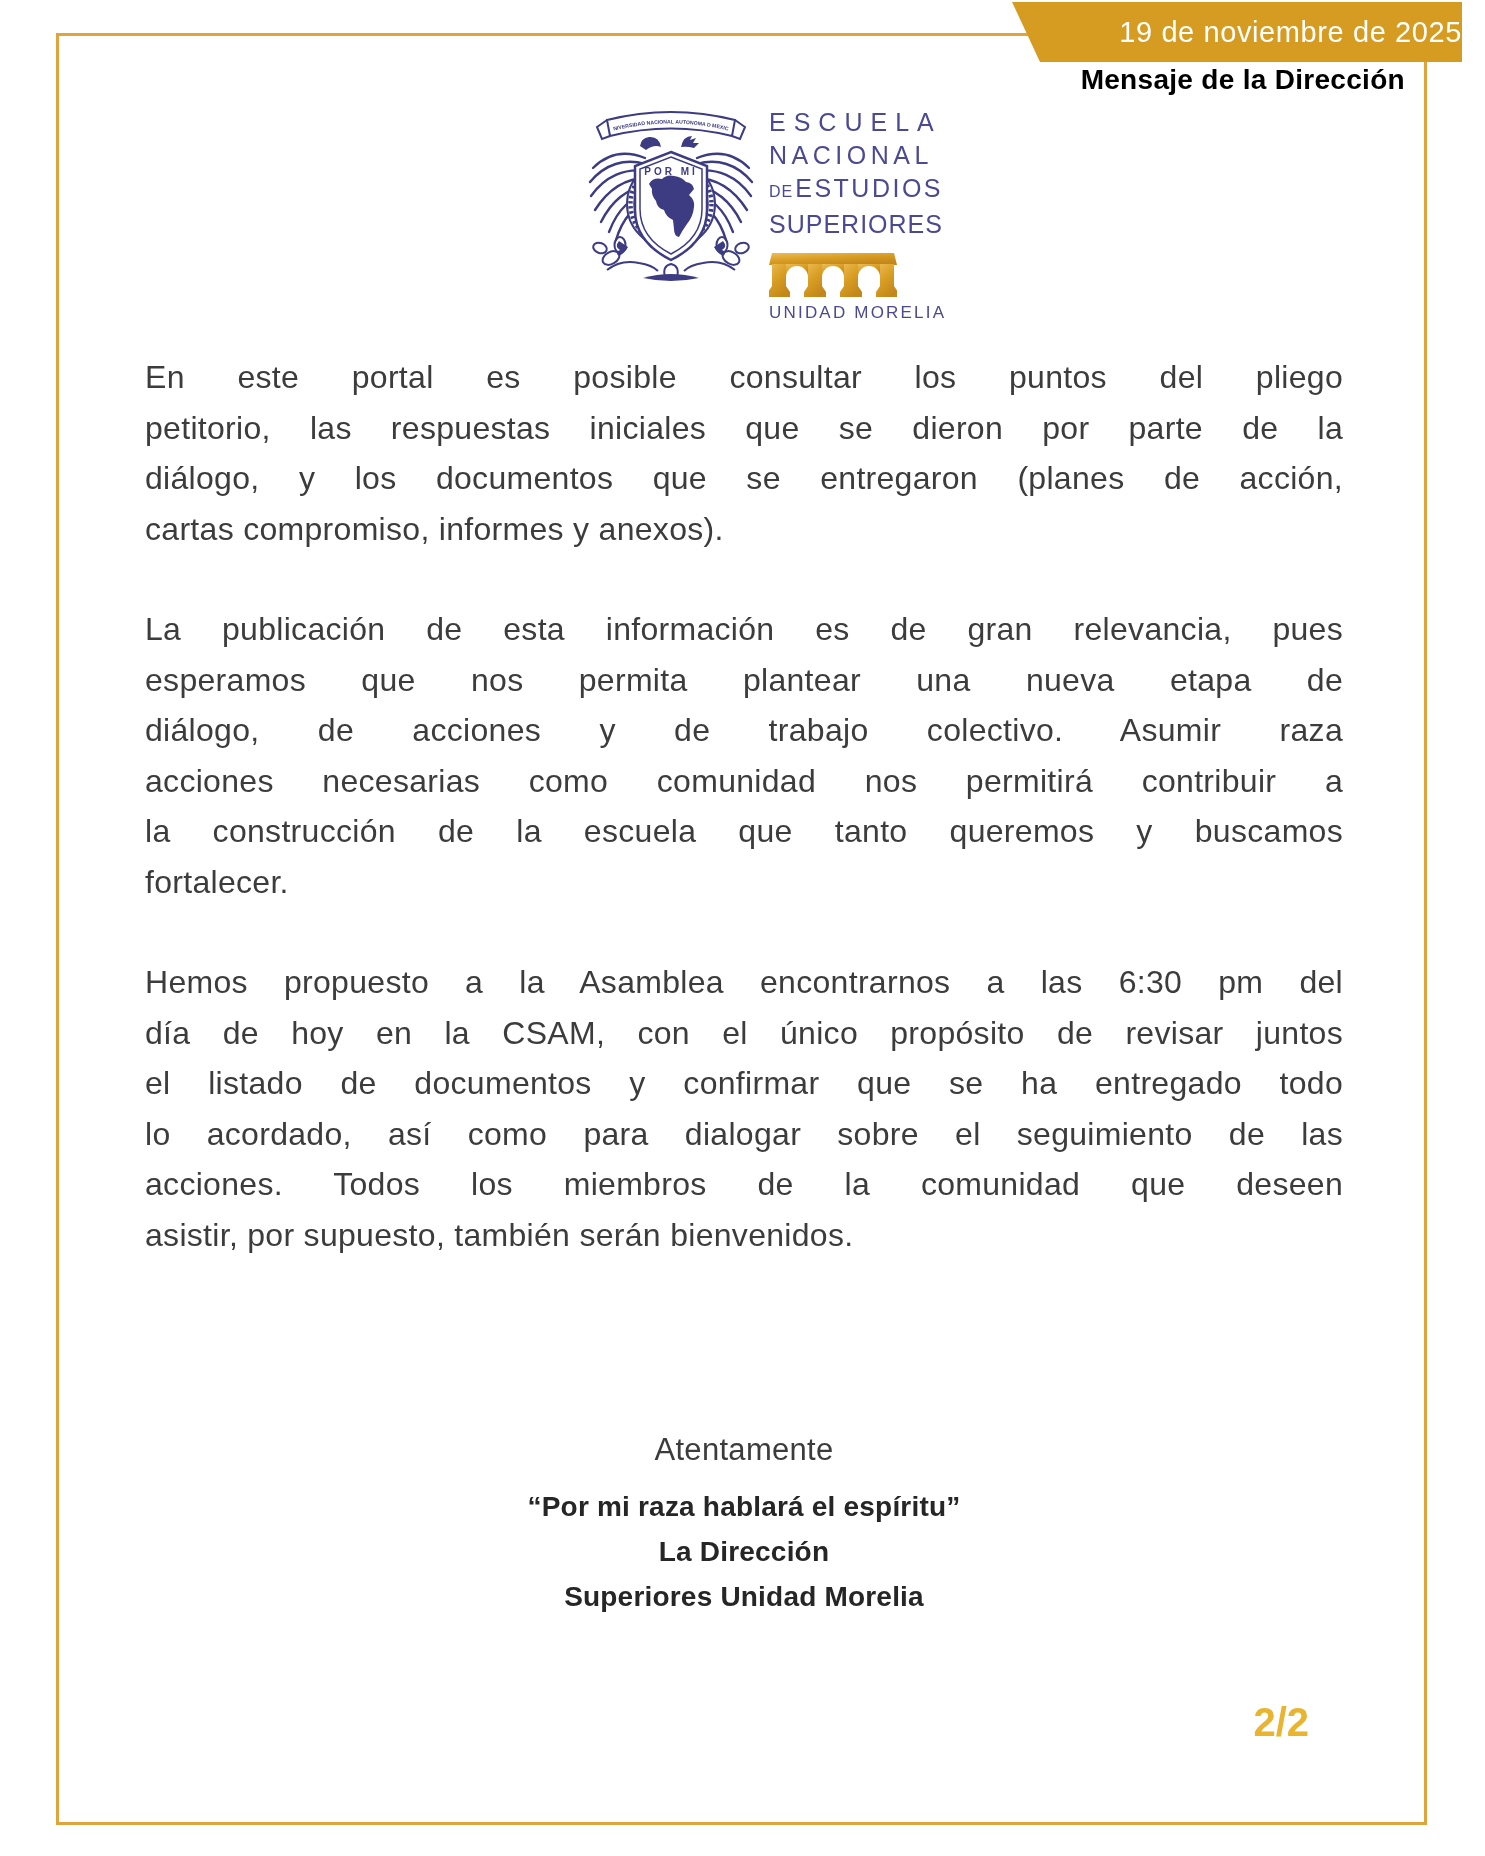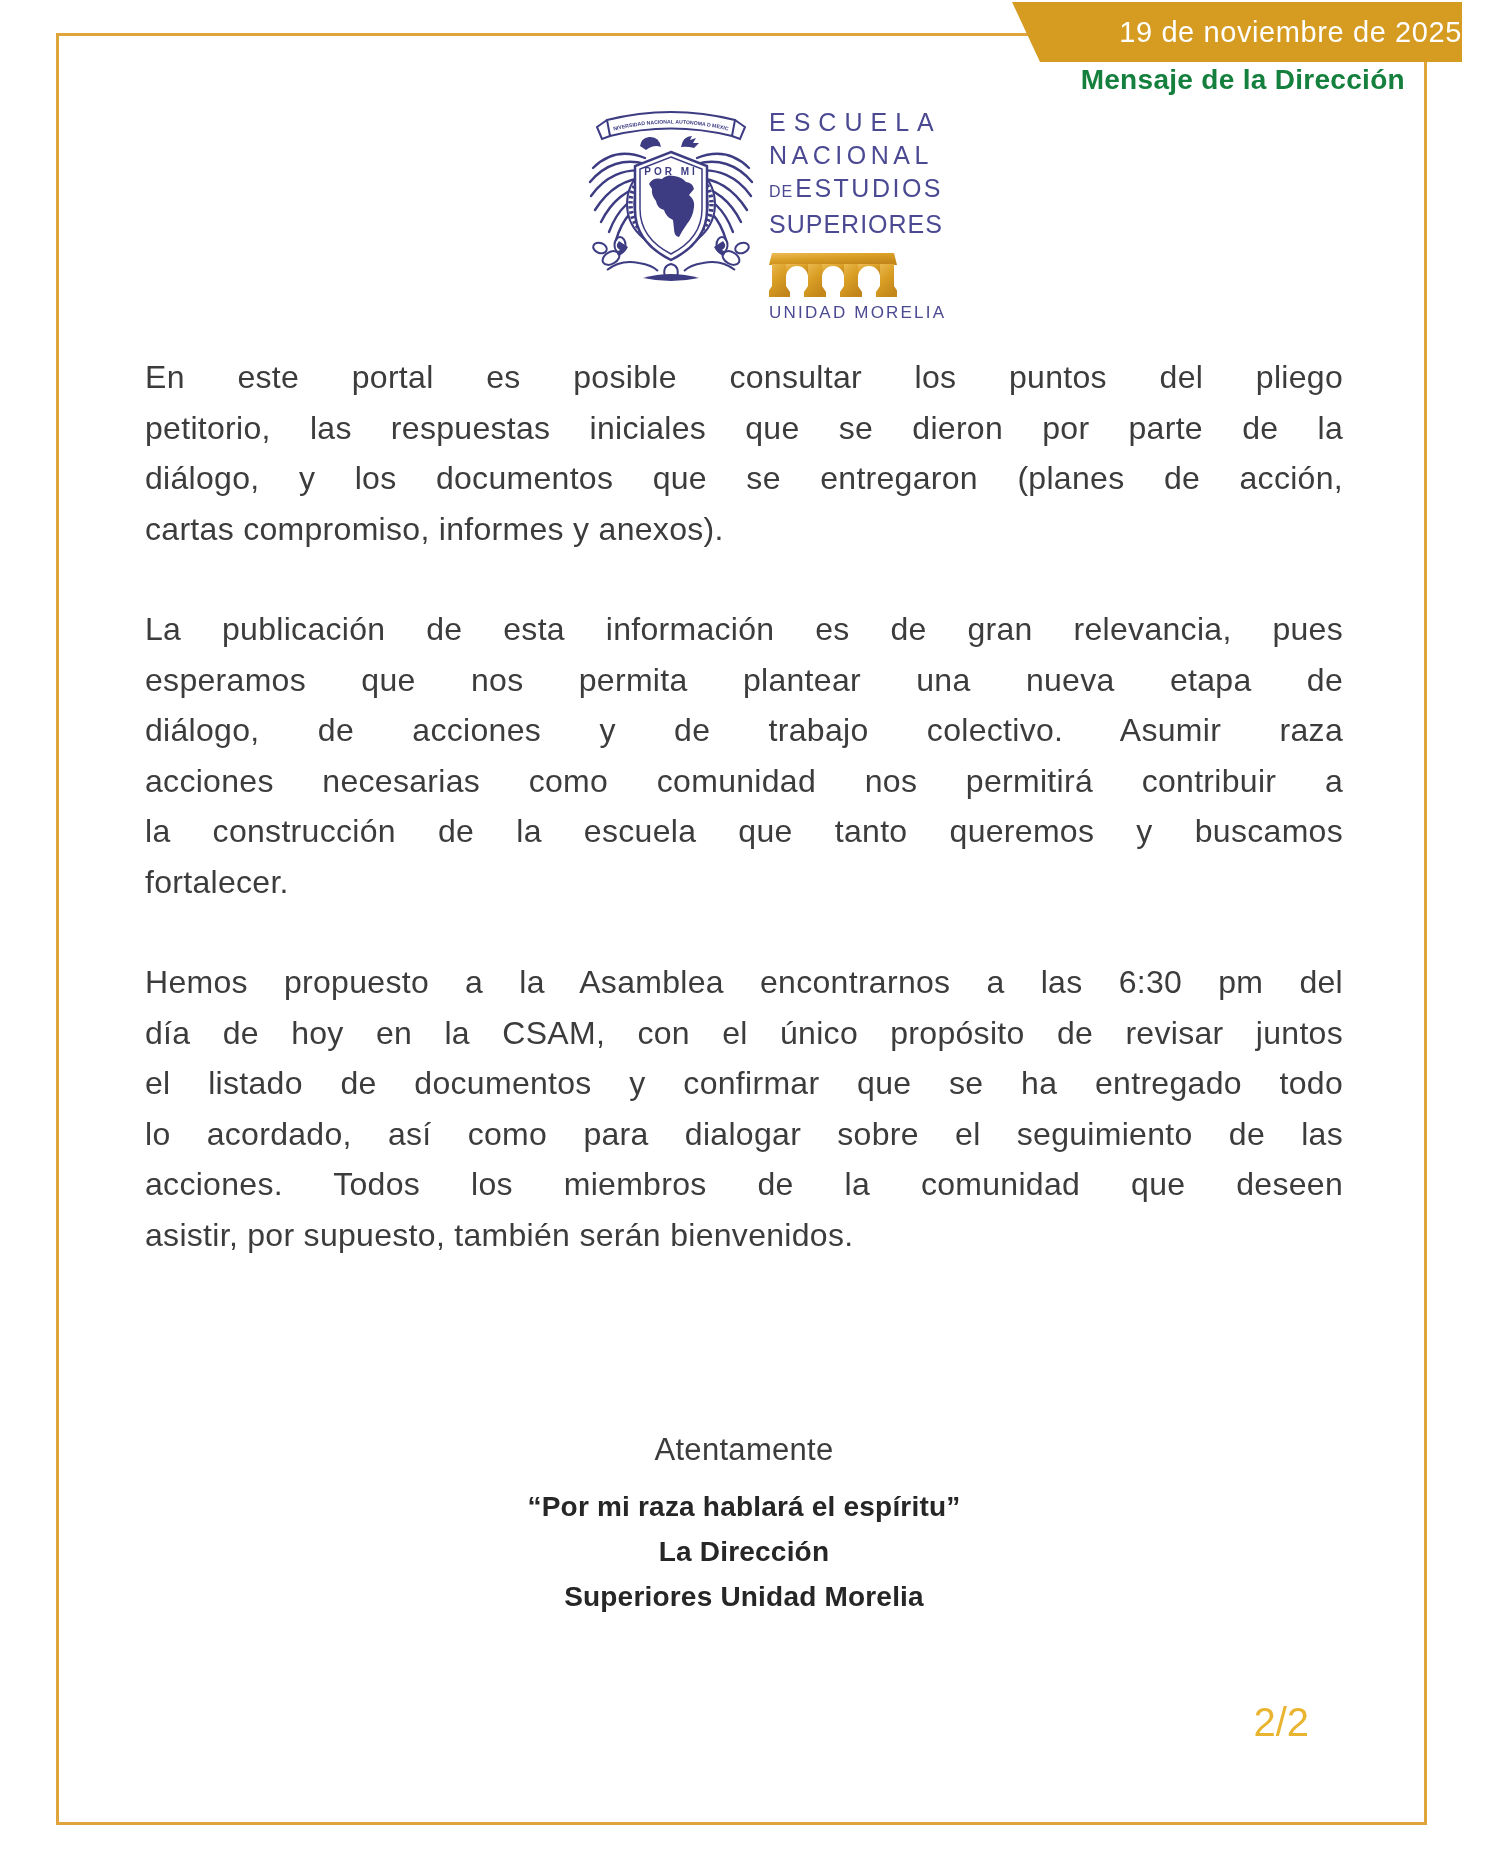--- a/index.html
+++ b/index.html
@@ -32,21 +32,21 @@
     color: #ffffff;
     font-size: 29px;
     letter-spacing: 0.6px;
   }
 
   .doc-subtitle {
     position: absolute;
     top: 64px; right: 80px;
     font-size: 28px;
     font-weight: bold;
-    color: #15803d;
+    color: #000000;
     letter-spacing: 0.3px;
   }
 
   
   .logo-group {
     position: absolute;
     left: 585px; top: 100px;
     display: flex;
   }
   .crest { width: 172px; height: 186px; }
@@ -104,21 +104,21 @@
     font-weight: bold;
     line-height: 45px;
     color: #262626;
     letter-spacing: 0.2px;
   }
 
   .page-number {
     position: absolute;
     top: 1700px; right: 176px;
     font-size: 40px;
-    font-weight: normal;
+    font-weight: bold;
     color: #e9b42f;
   }
 </style>
 </head>
 <body>
 
 <div class="page-frame"></div>
 
 <div class="date-banner">
   <span>19 de noviembre de 2025</span>

